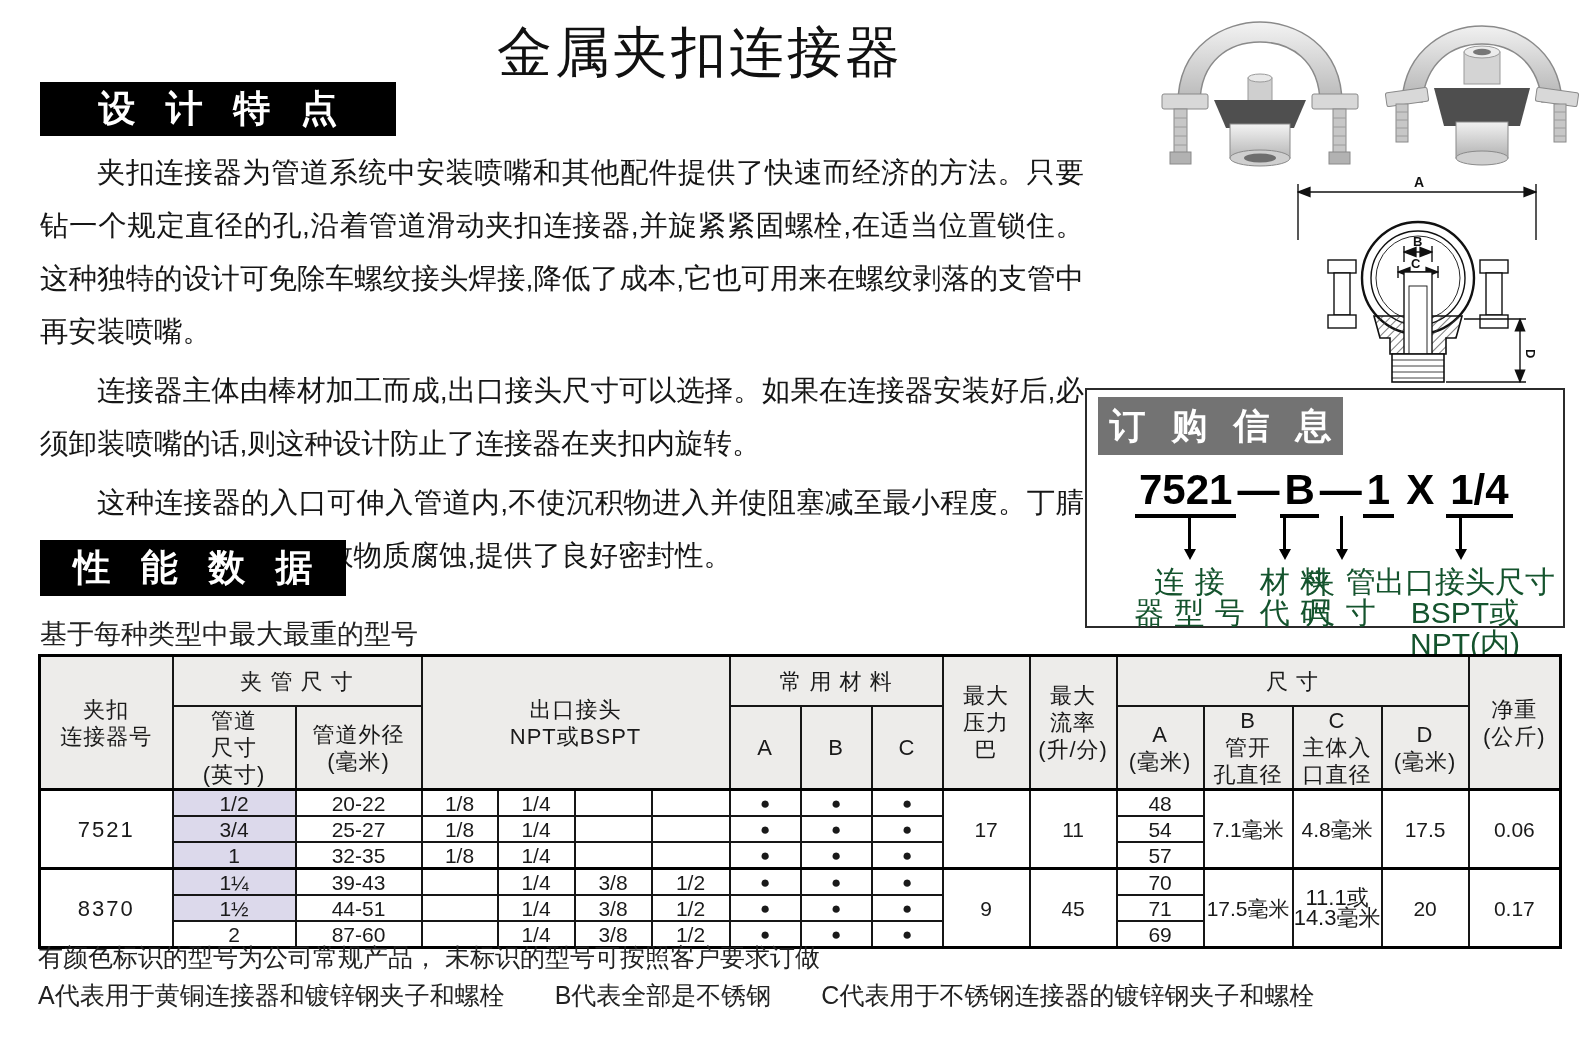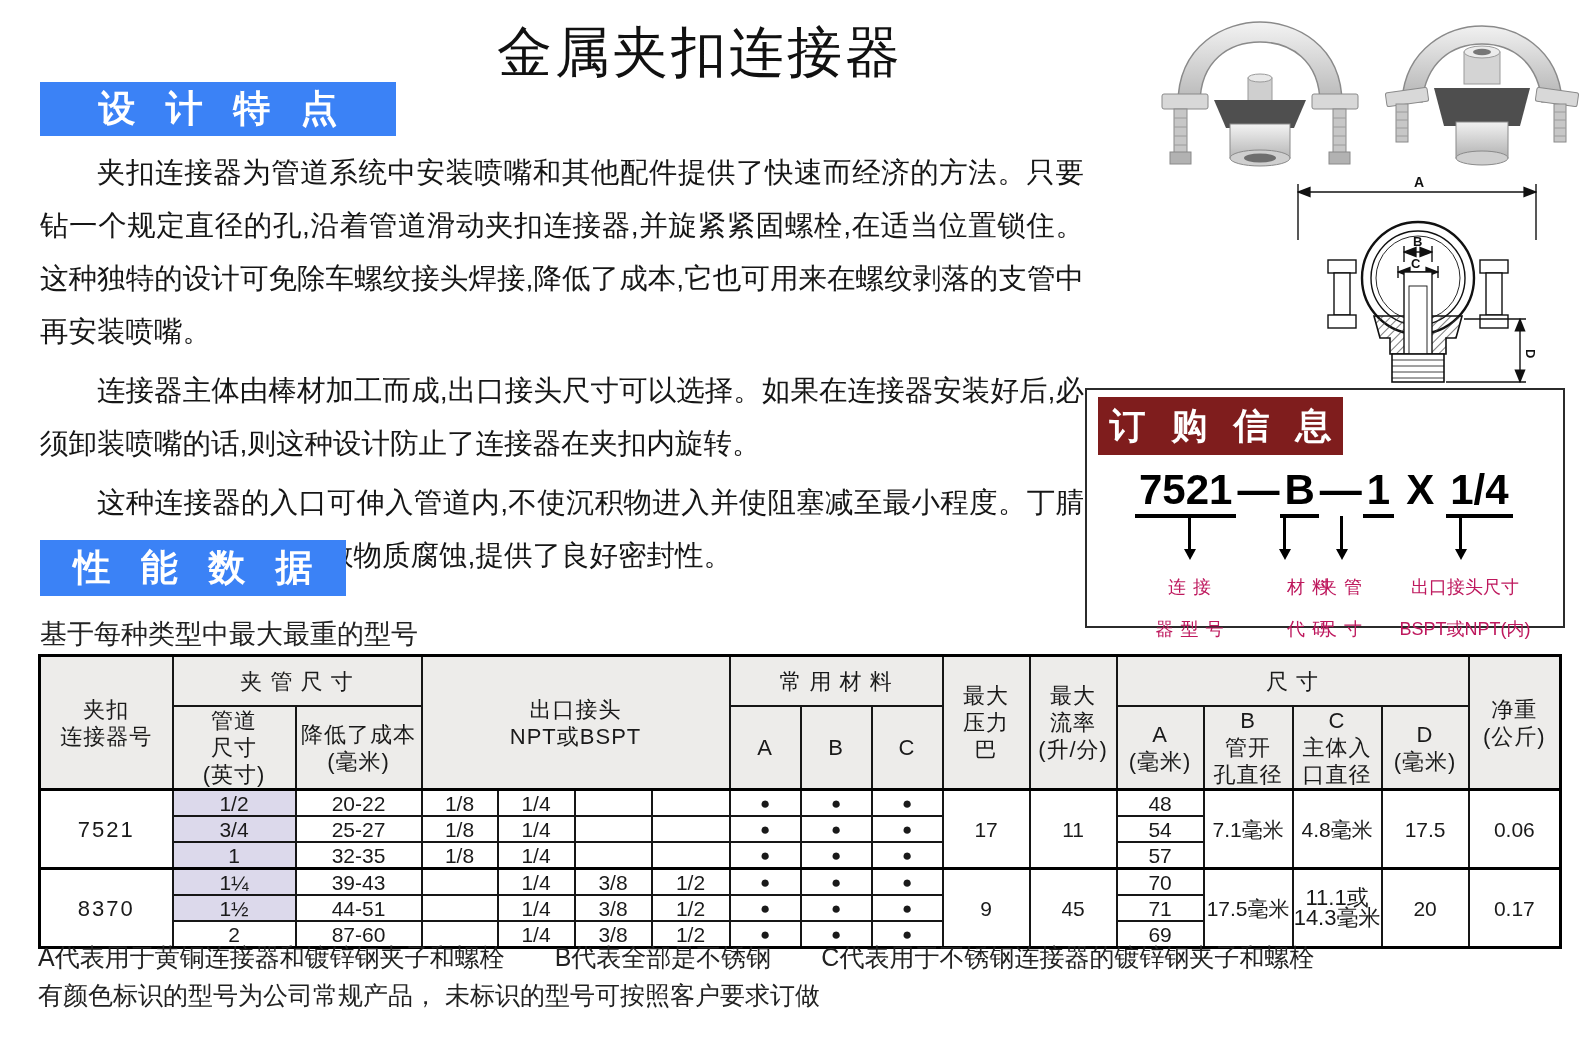--- a/index.html
+++ b/index.html
@@ -9,21 +9,21 @@
   }
 
   
   .main-title {
     position:absolute; left:0; top:16px; width:1400px; text-align:center;
     font-size:55px; font-weight:normal; letter-spacing:3px; color:#111;
   }
 
   
   .band {
-    position:absolute; background:#3b82f6; color:#ffffff; font-weight:bold;
+    position:absolute; background:#000000; color:#ffffff; font-weight:bold;
     display:flex; align-items:center; justify-content:center;
     font-size:37px; letter-spacing:10px; text-indent:10px;
   }
   .band-design { left:40px; top:82px;  width:356px; height:54px; }
   .band-perf   { left:40px; top:540px; width:306px; height:56px; }
 
   
   .paragraphs {
     position:absolute; left:40px; top:146px; width:1044px;
     font-size:28.5px; line-height:53px; text-align:justify; color:#161616;
@@ -66,42 +66,42 @@
   .photo-right { left:1378px; top:14px; }
   .tech-drawing { position:absolute; left:1268px; top:176px; }
 
   
   .order-box {
     position:absolute; left:1085px; top:388px; width:476px; height:236px;
     border:2px solid #2b2b2b; background:#fff;
   }
   .order-band {
     position:absolute; left:11px; top:7px; width:245px; height:58px;
-    background:#7f1d1d; color:#fff; font-weight:bold; font-size:36px;
+    background:#737373; color:#fff; font-weight:bold; font-size:36px;
     letter-spacing:8px; text-indent:8px;
     display:flex; align-items:center; justify-content:center;
   }
   .order-code {
     position:absolute; left:48px; top:76px; width:420px;
     font-size:42px; font-weight:bold; color:#000; display:flex; align-items:baseline;
   }
   .order-code .seg { border-bottom:4px solid #000; padding:0 4px; }
   .order-code .dash { padding:0 1px; }
   .order-code .times { padding:0 12px; }
   .down-arrow {
     position:absolute; top:126px; width:0; height:34px; border-left:3px solid #000;
   }
   .down-arrow::after {
     content:""; position:absolute; left:-7px; top:33px;
     border-left:6px solid transparent; border-right:6px solid transparent;
     border-top:11px solid #000;
   }
   .order-label {
-    position:absolute; top:176px; font-size:18px; line-height:42px;
-    text-align:center; white-space:pre-line; color:#be185d; letter-spacing:1px;
+    position:absolute; top:176px; font-size:30px; line-height:31px;
+    text-align:center; white-space:pre-line; color:#14532d; letter-spacing:1px;
   }
   .ol-model    { left:38px;  width:130px; }
   .ol-material { left:148px; width:96px;text-align:right;  }
   .ol-size     { left:212px; width:84px;  }
   .ol-outlet   { left:288px; width:180px; letter-spacing:0; }
 </style>
 </head>
 <body>
 
 <div class="page">
@@ -269,21 +269,21 @@
 流率
 (升/分)</th>
         <th colspan="4">尺 寸</th>
         <th rowspan="2" class="hbot">净重
 (公斤)</th>
       </tr>
       <tr class="h2">
         <th class="hbot">管道
 尺寸
 (英寸)</th>
-        <th class="hbot">降低了成本
+        <th class="hbot">管道外径
 (毫米)</th>
         <th class="hbot">A</th>
         <th class="hbot">B</th>
         <th class="hbot">C</th>
         <th class="hbot">A
 (毫米)</th>
         <th class="hbot">B
 管开
 孔直径</th>
         <th class="hbot">C
@@ -378,17 +378,17 @@
         <td>1/2</td>
         <td class="dot">●</td>
         <td class="dot">●</td>
         <td class="dot">●</td>
         <td>69</td>
       </tr>
     </tbody>
   </table>
 
   <div class="footnotes">
+    <div>有颜色标识的型号为公司常规产品， 未标识的型号可按照客户要求订做</div>
     <div>A代表用于黄铜连接器和镀锌钢夹子和螺栓　　B代表全部是不锈钢　　C代表用于不锈钢连接器的镀锌钢夹子和螺栓</div>
-    <div>有颜色标识的型号为公司常规产品， 未标识的型号可按照客户要求订做</div>
   </div>
 
 </div>
 
 </body></html>

